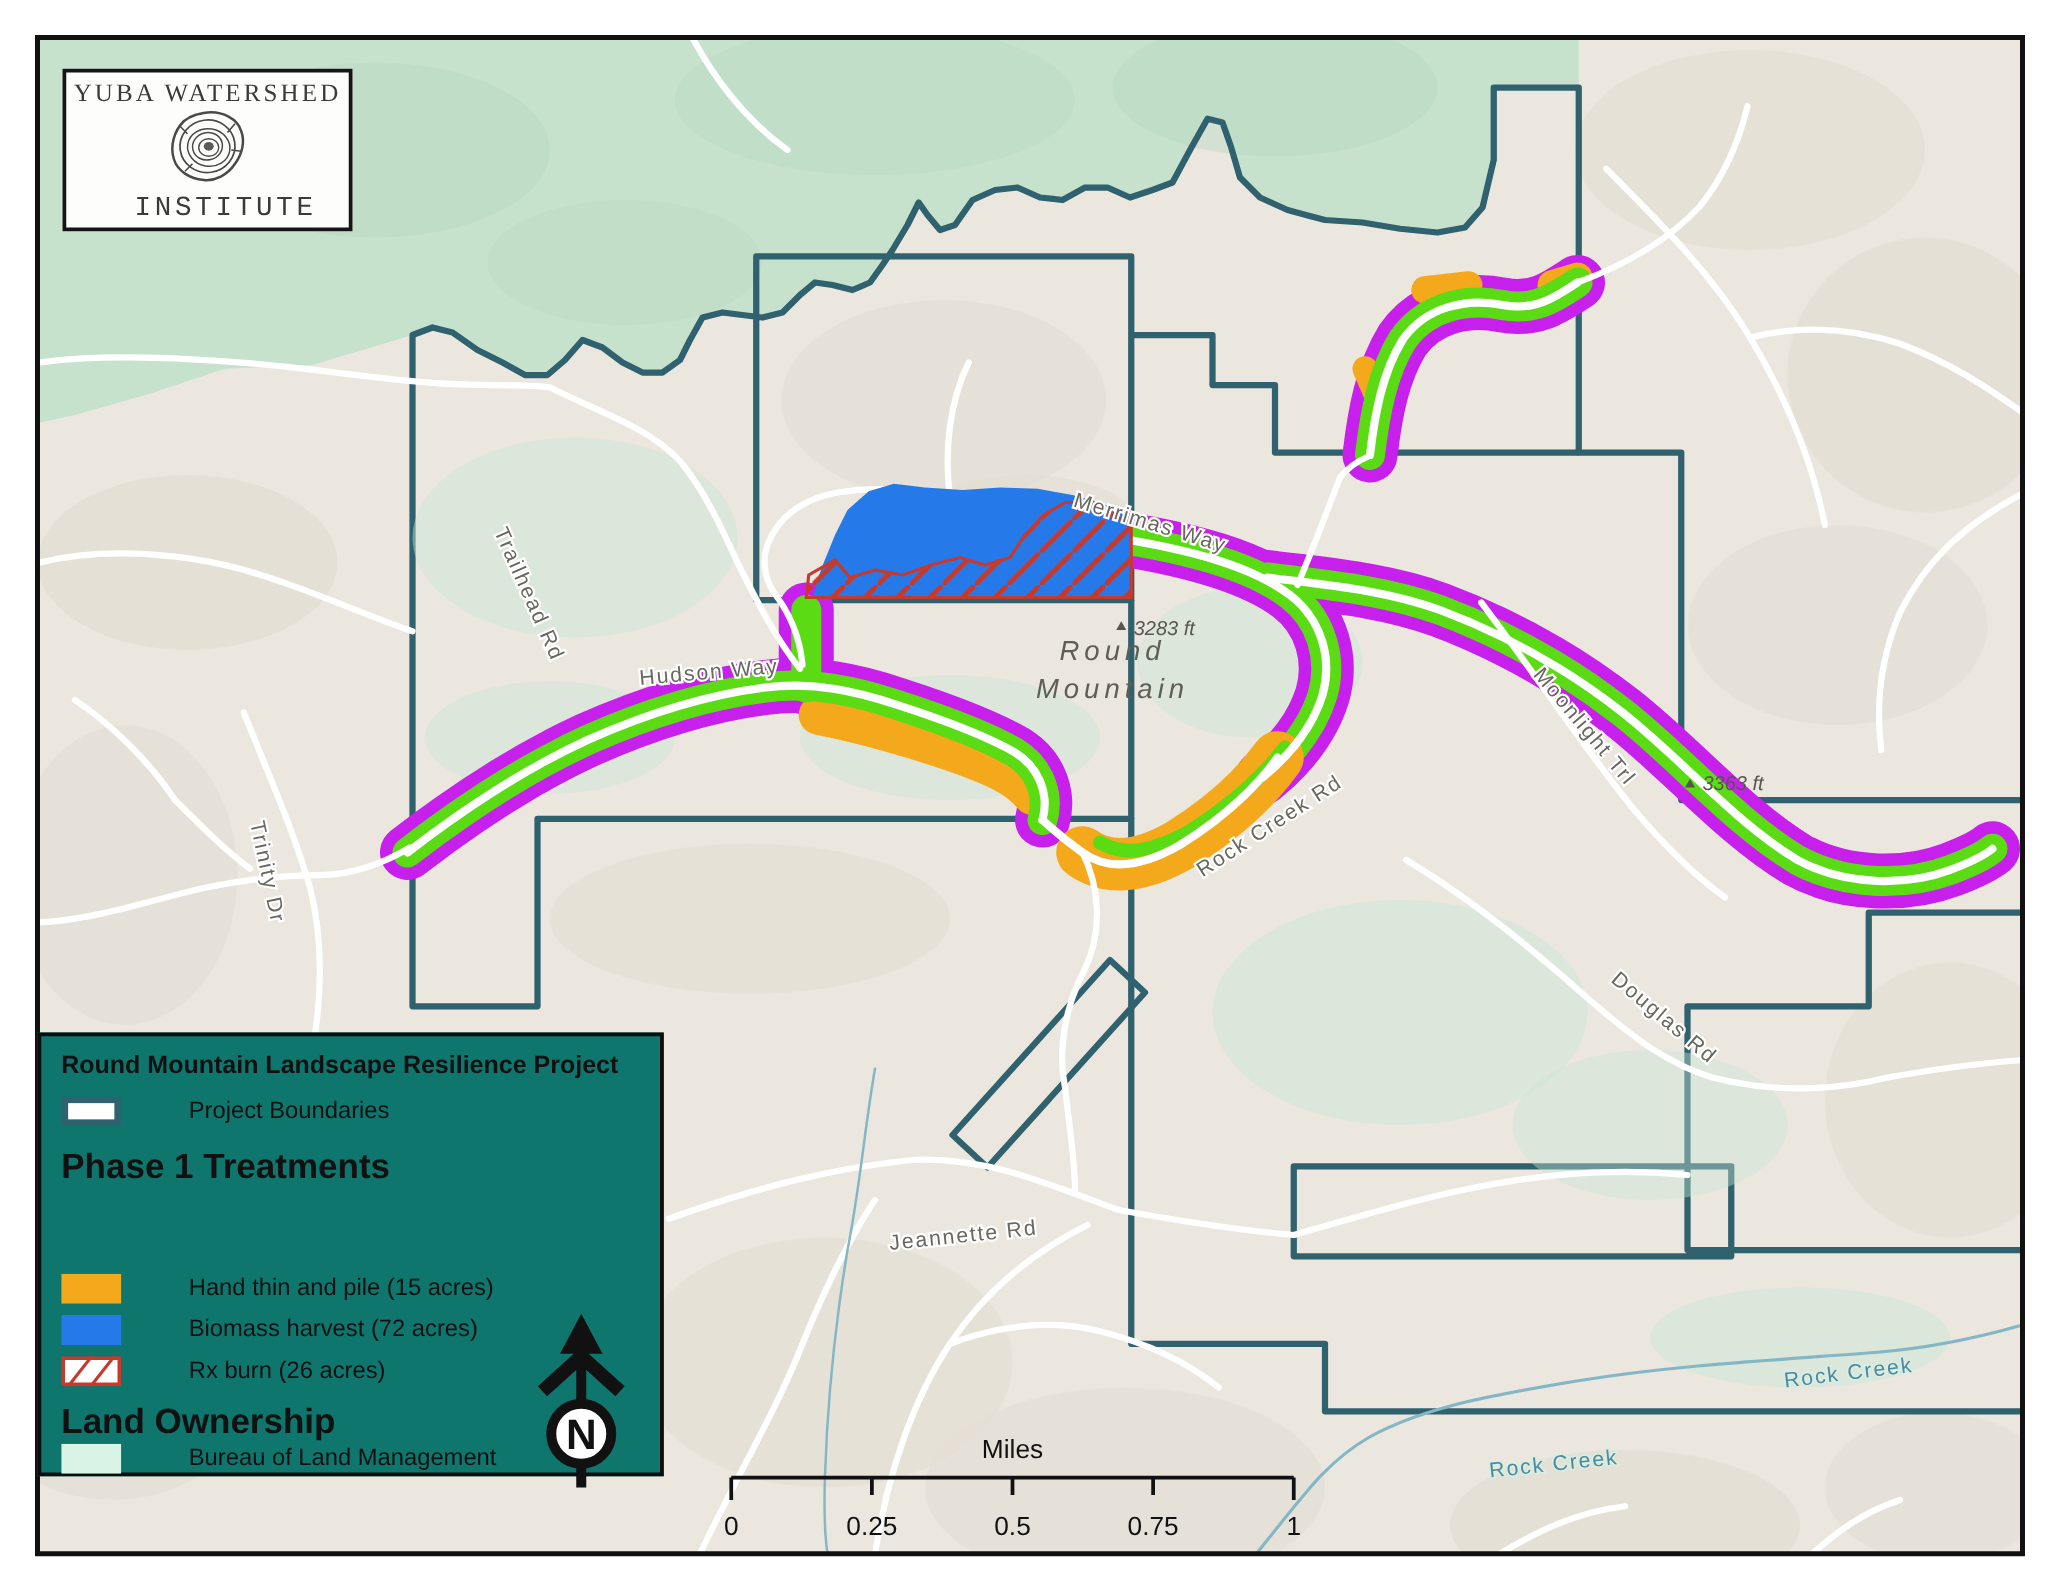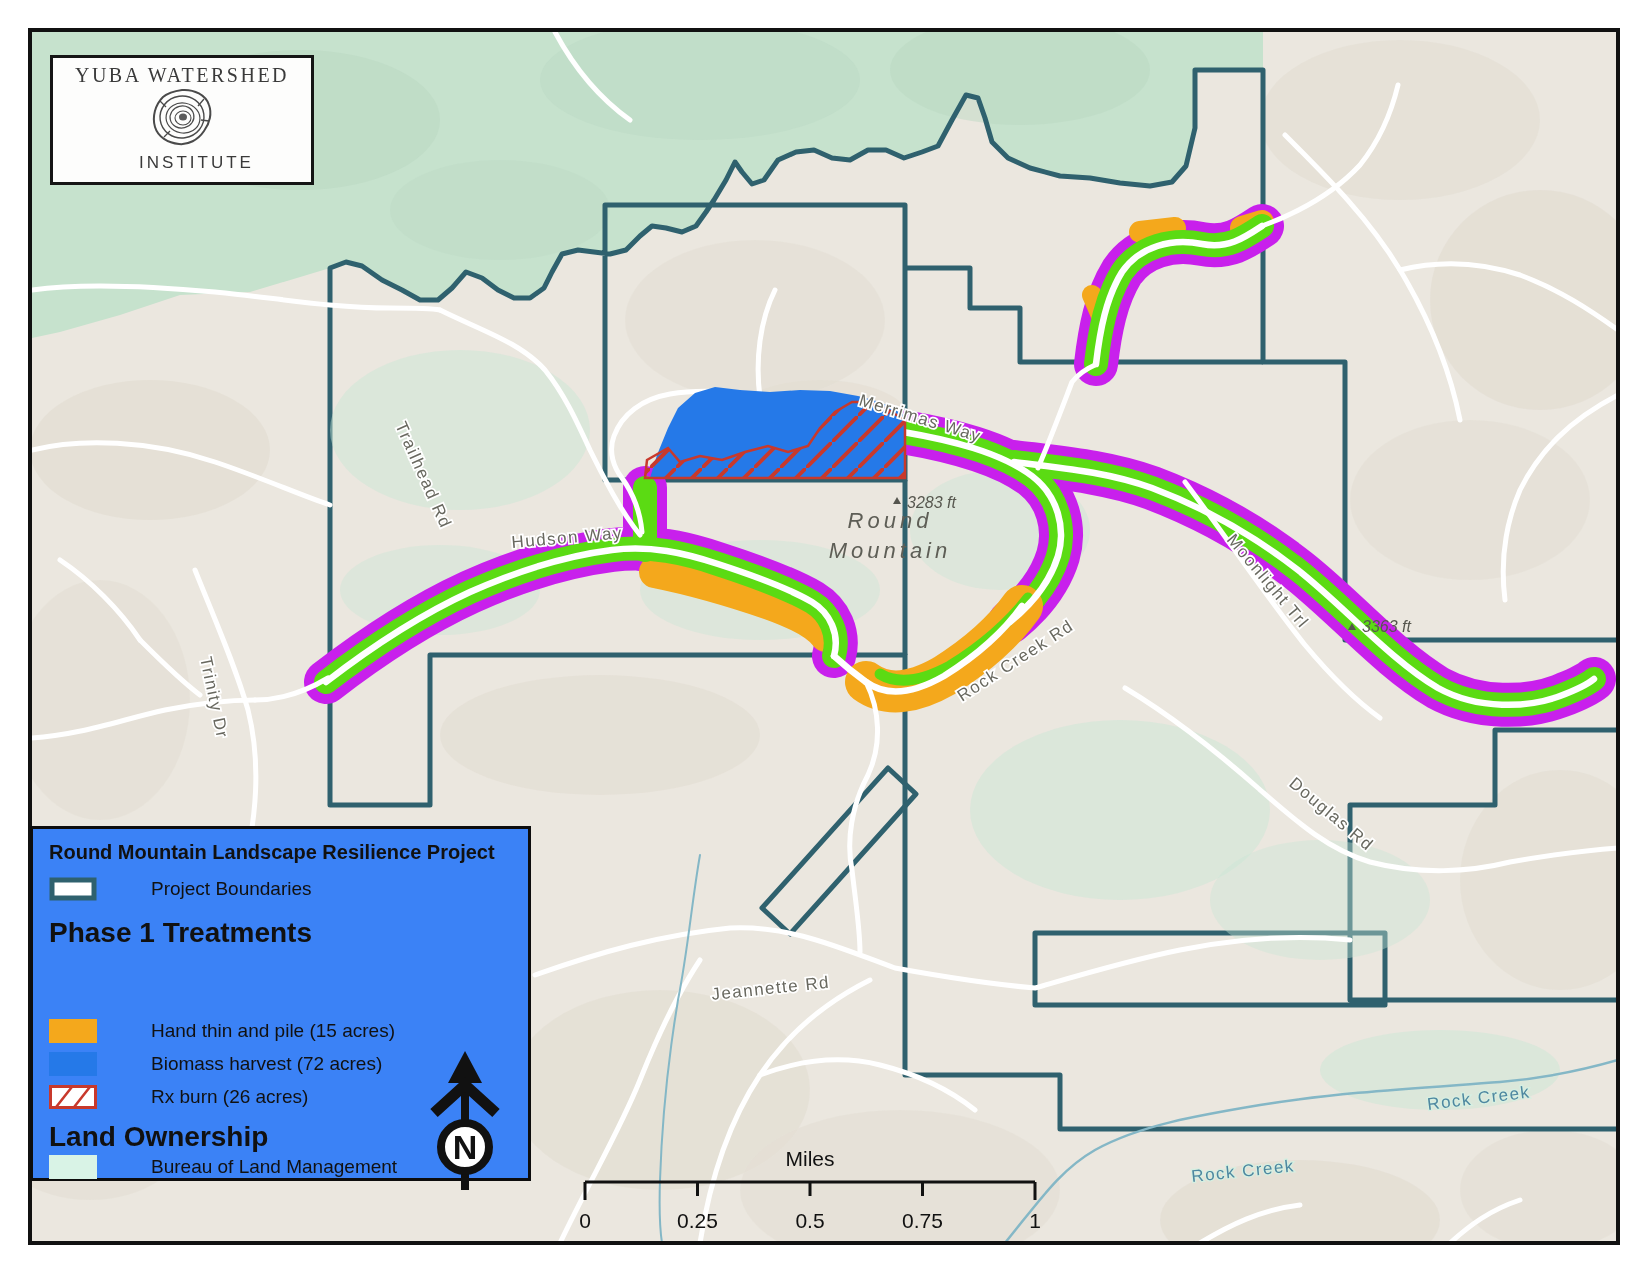--- a/index.html
+++ b/index.html
@@ -14,27 +14,27 @@
   .stream{stroke:#84B7C6;fill:none;stroke-linecap:round;}
   .bnd{stroke:#2F616E;fill:none;stroke-linejoin:round;}
   .rlabel{font-size:17px;letter-spacing:1.5px;fill:#68685F;stroke:#ffffff;stroke-width:3.5px;
           paint-order:stroke;font-family:"Liberation Sans",sans-serif;}
   .clabel{font-size:17px;letter-spacing:1.5px;fill:#4E87A0;stroke:#D6EFE1;stroke-width:2.5px;
           paint-order:stroke;font-family:"Liberation Sans",sans-serif;}
   .mlabel{font-size:22px;font-style:italic;letter-spacing:4px;fill:#5E5E56;
           font-family:"Liberation Sans",sans-serif;}
   .elabel{font-size:16px;font-style:italic;fill:#57574F;font-family:"Liberation Sans",sans-serif;}
   
-  .logo{position:absolute;left:50px;top:55px;width:264px;height:130px;background:#fdfdfc;
+  .logo{position:absolute;left:50px;top:55px;width:232px;height:130px;background:#fdfdfc;
         border:3px solid #151515;box-sizing:border-box;text-align:center;}
   .logo-line1{margin-top:6px;font-family:"Liberation Serif",serif;font-size:20px;
         letter-spacing:2.5px;color:#3a3a3a;}
-  .logo-line2{font-family:Liberation Sans, sans-serif;font-size:17px;letter-spacing:3px;color:#3a3a3a;padding-left:29px;}
+  .logo-line2{font-family:Liberation Mono, monospace;font-size:22px;letter-spacing:3px;color:#3a3a3a;padding-left:29px;}
   
-  .legend{position:absolute;left:30px;top:826px;width:501px;height:355px;background:#3b82f6;
+  .legend{position:absolute;left:30px;top:826px;width:501px;height:355px;background:#0f766e;
           border:3px solid #0d0d0d;box-sizing:border-box;}
   .legend *{box-sizing:border-box;}
   .lg-title{position:absolute;left:16px;top:12px;font-size:20px;font-weight:bold;color:#111;}
   .lg-row{position:absolute;left:16px;display:flex;align-items:center;height:24px;gap:40px;}
   .lg-row .sw{width:48px;height:24px;flex:0 0 48px;}
   .lg-row .lbl{margin-left:14px;font-size:19px;color:#111;white-space:nowrap;}
   .lg-head{position:absolute;left:16px;font-size:28px;font-weight:bold;color:#111;}
   
   .north{position:absolute;left:420px;top:1045px;}
   .scalebar{position:absolute;left:560px;top:1148px;}

